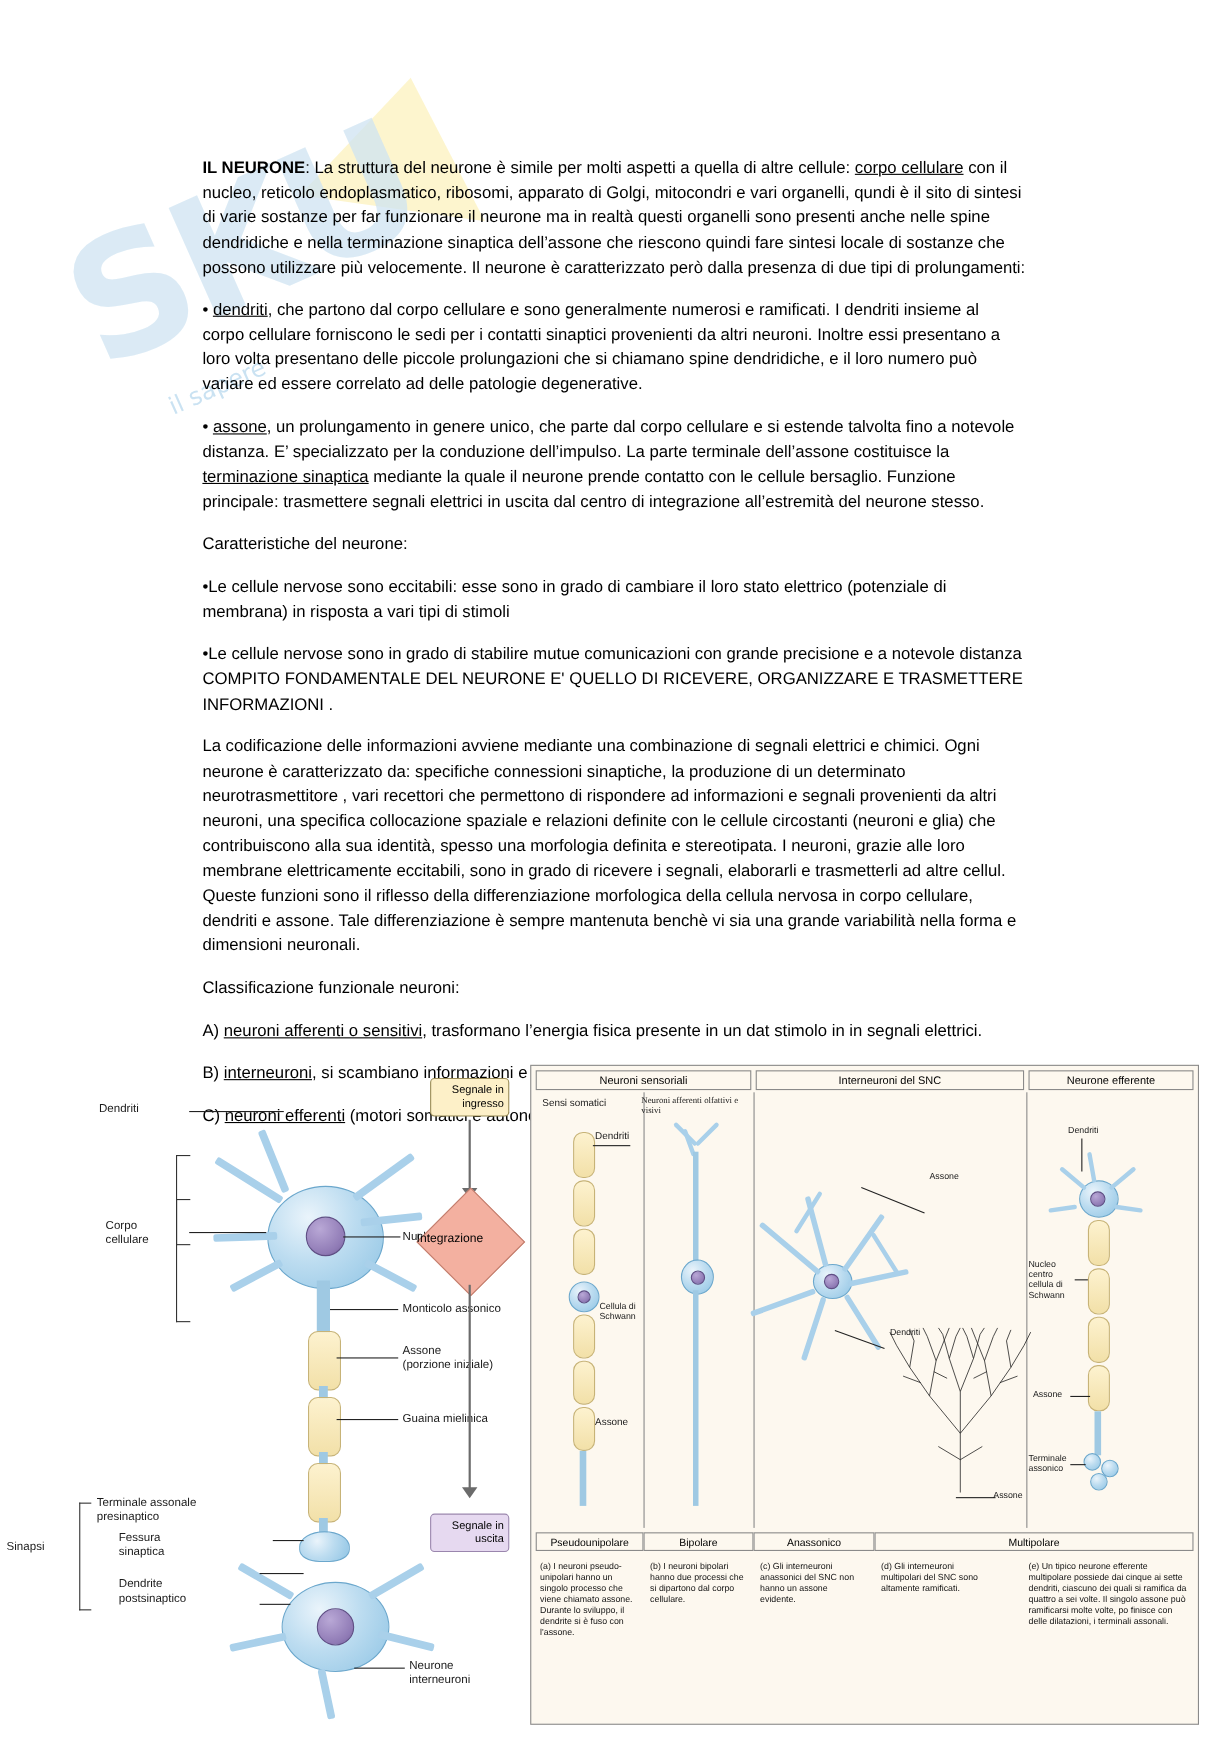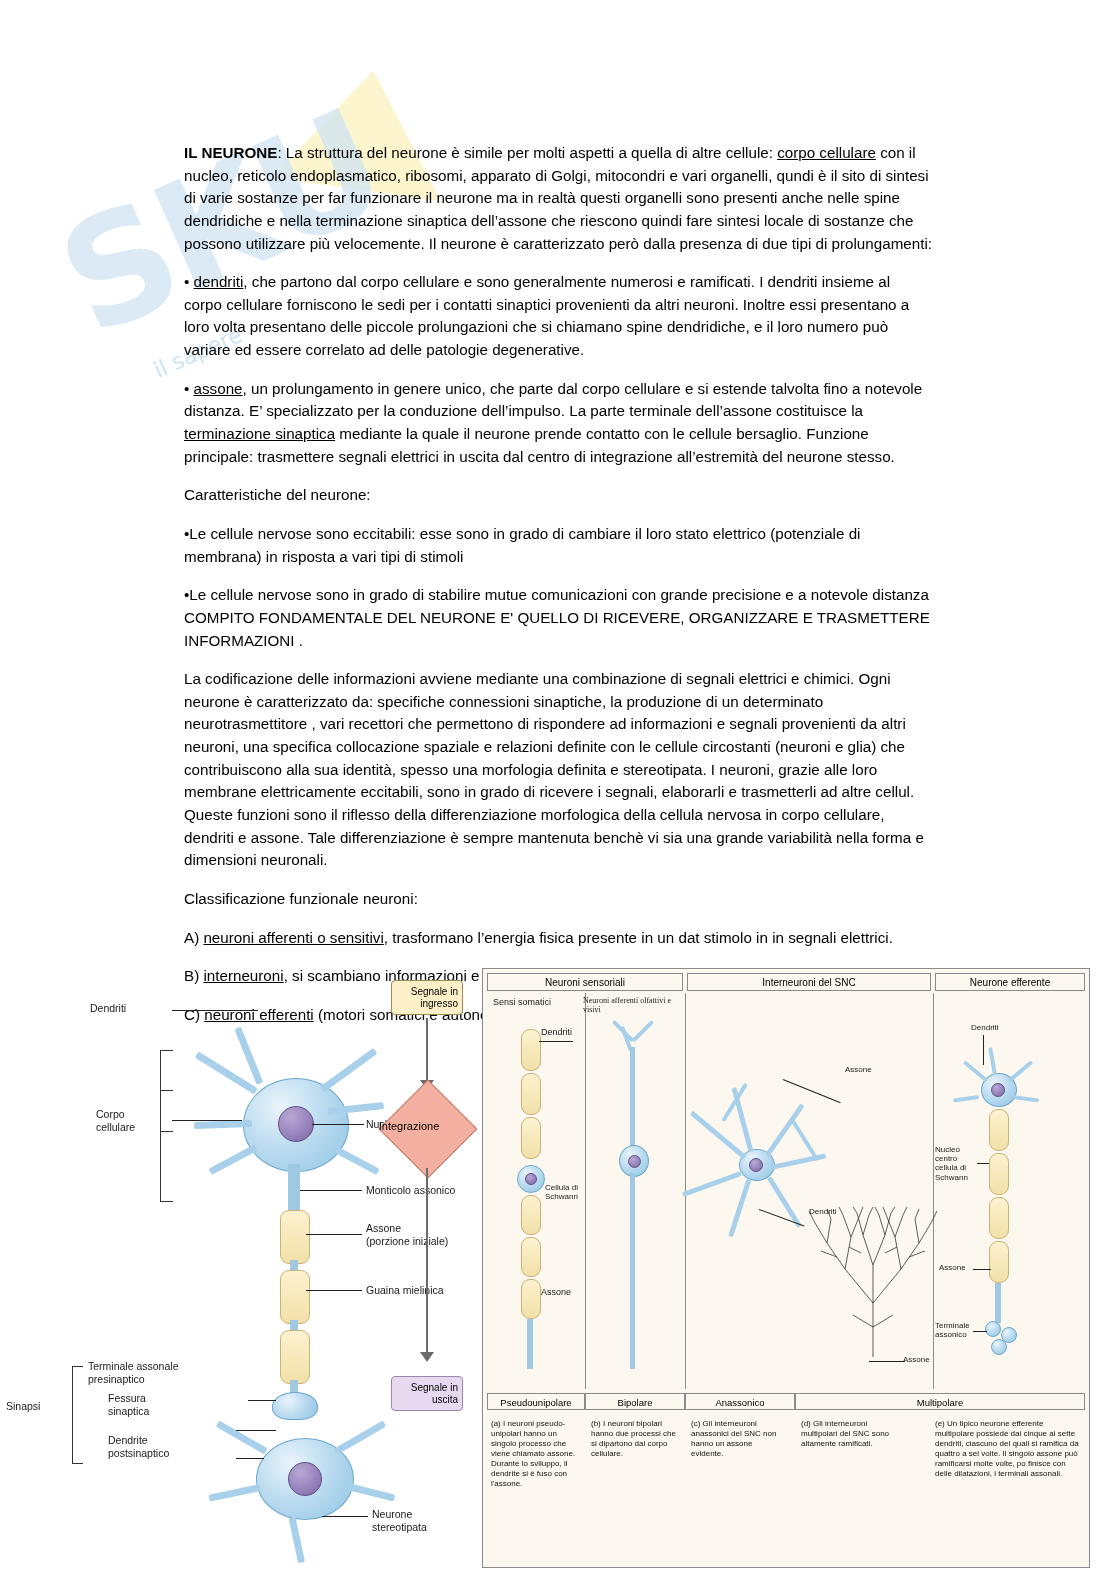--- a/index.html
+++ b/index.html
@@ -347,21 +347,21 @@
     <div class="lbl" style="left:306px; top:254px;">Assone
 (porzione iniziale)</div>
     <div class="lbl" style="left:306px; top:316px;">Guaina mielinica</div>
     <div class="lbl" style="left:6px; top:392px;margin-left:22px;">Terminale assonale
 presinaptico</div>
     <div class="lbl" style="left:48px; top:424px;">Fessura
 sinaptica</div>
     <div class="lbl" style="left:48px; top:466px;">Dendrite
 postsinaptico</div>
     <div class="lbl" style="left:312px; top:540px;">Neurone
-stereotipata</div>
+interneuroni</div>
     <div class="lbl" style="left:-54px; top:432px;">Sinapsi</div>
 
     <div class="flowbox flow-in">Segnale
 in ingresso</div>
     <div class="arrow-line" style="top:50px; height:66px;"></div>
     <div class="arrow-head" style="top:112px;"></div>
     <div class="diamond"></div>
     <div class="diamond-lbl">Integrazione</div>
     <div class="arrow-line" style="top:200px; height:186px;"></div>
     <div class="arrow-head" style="top:384px;"></div>

